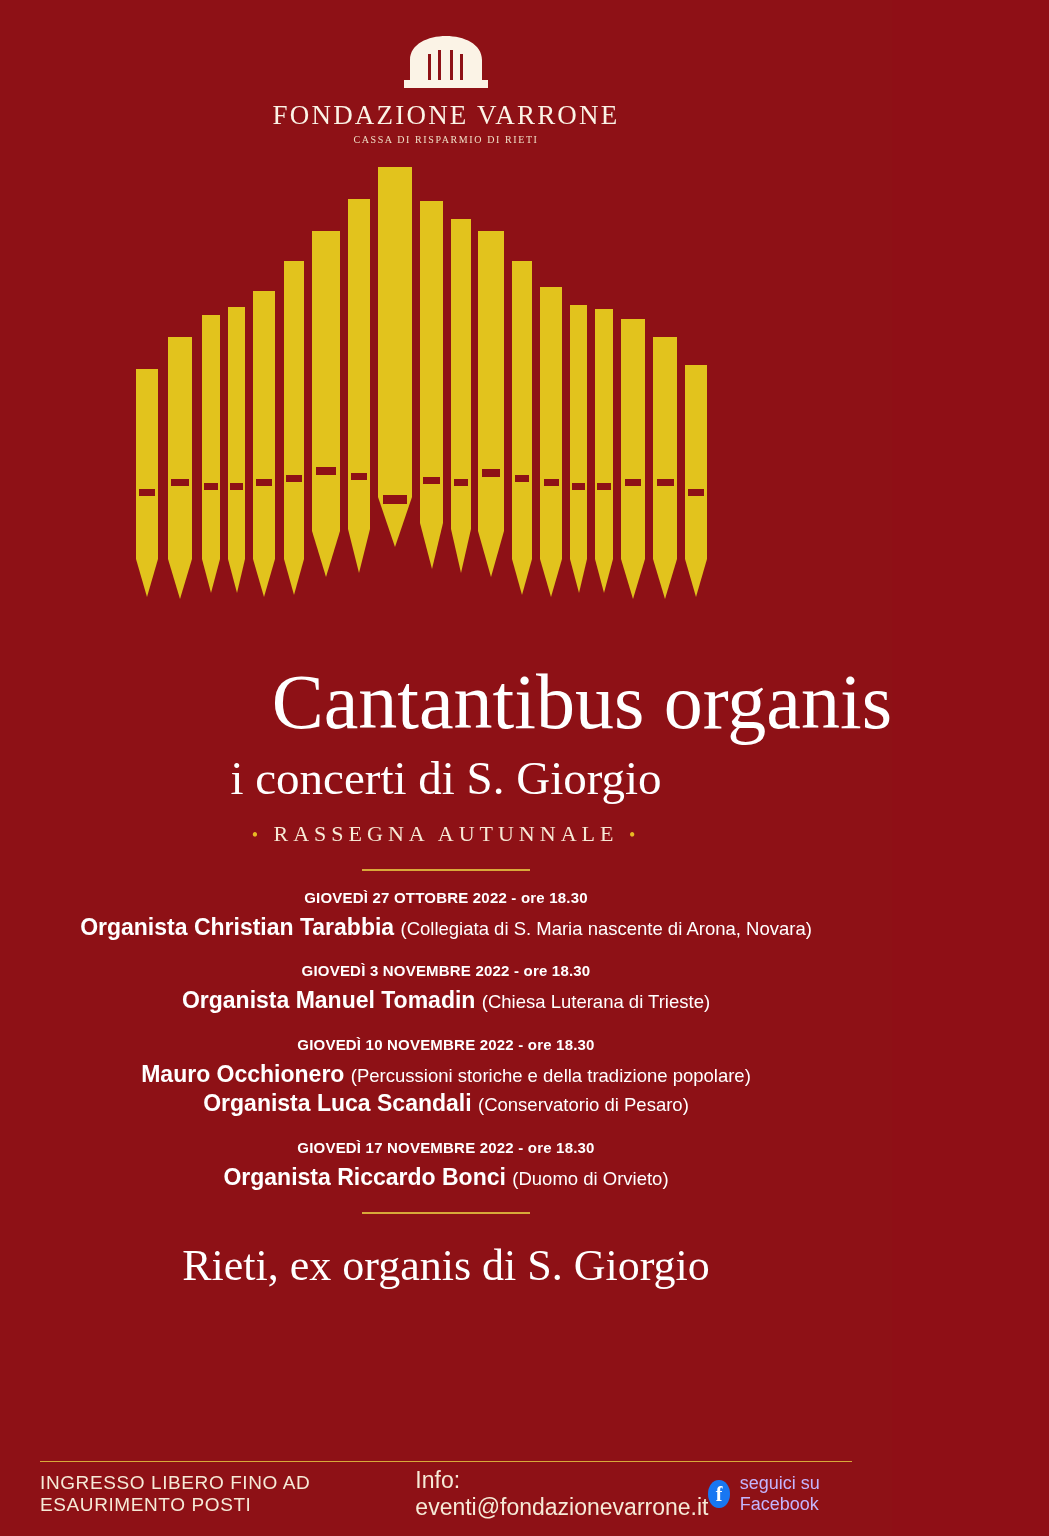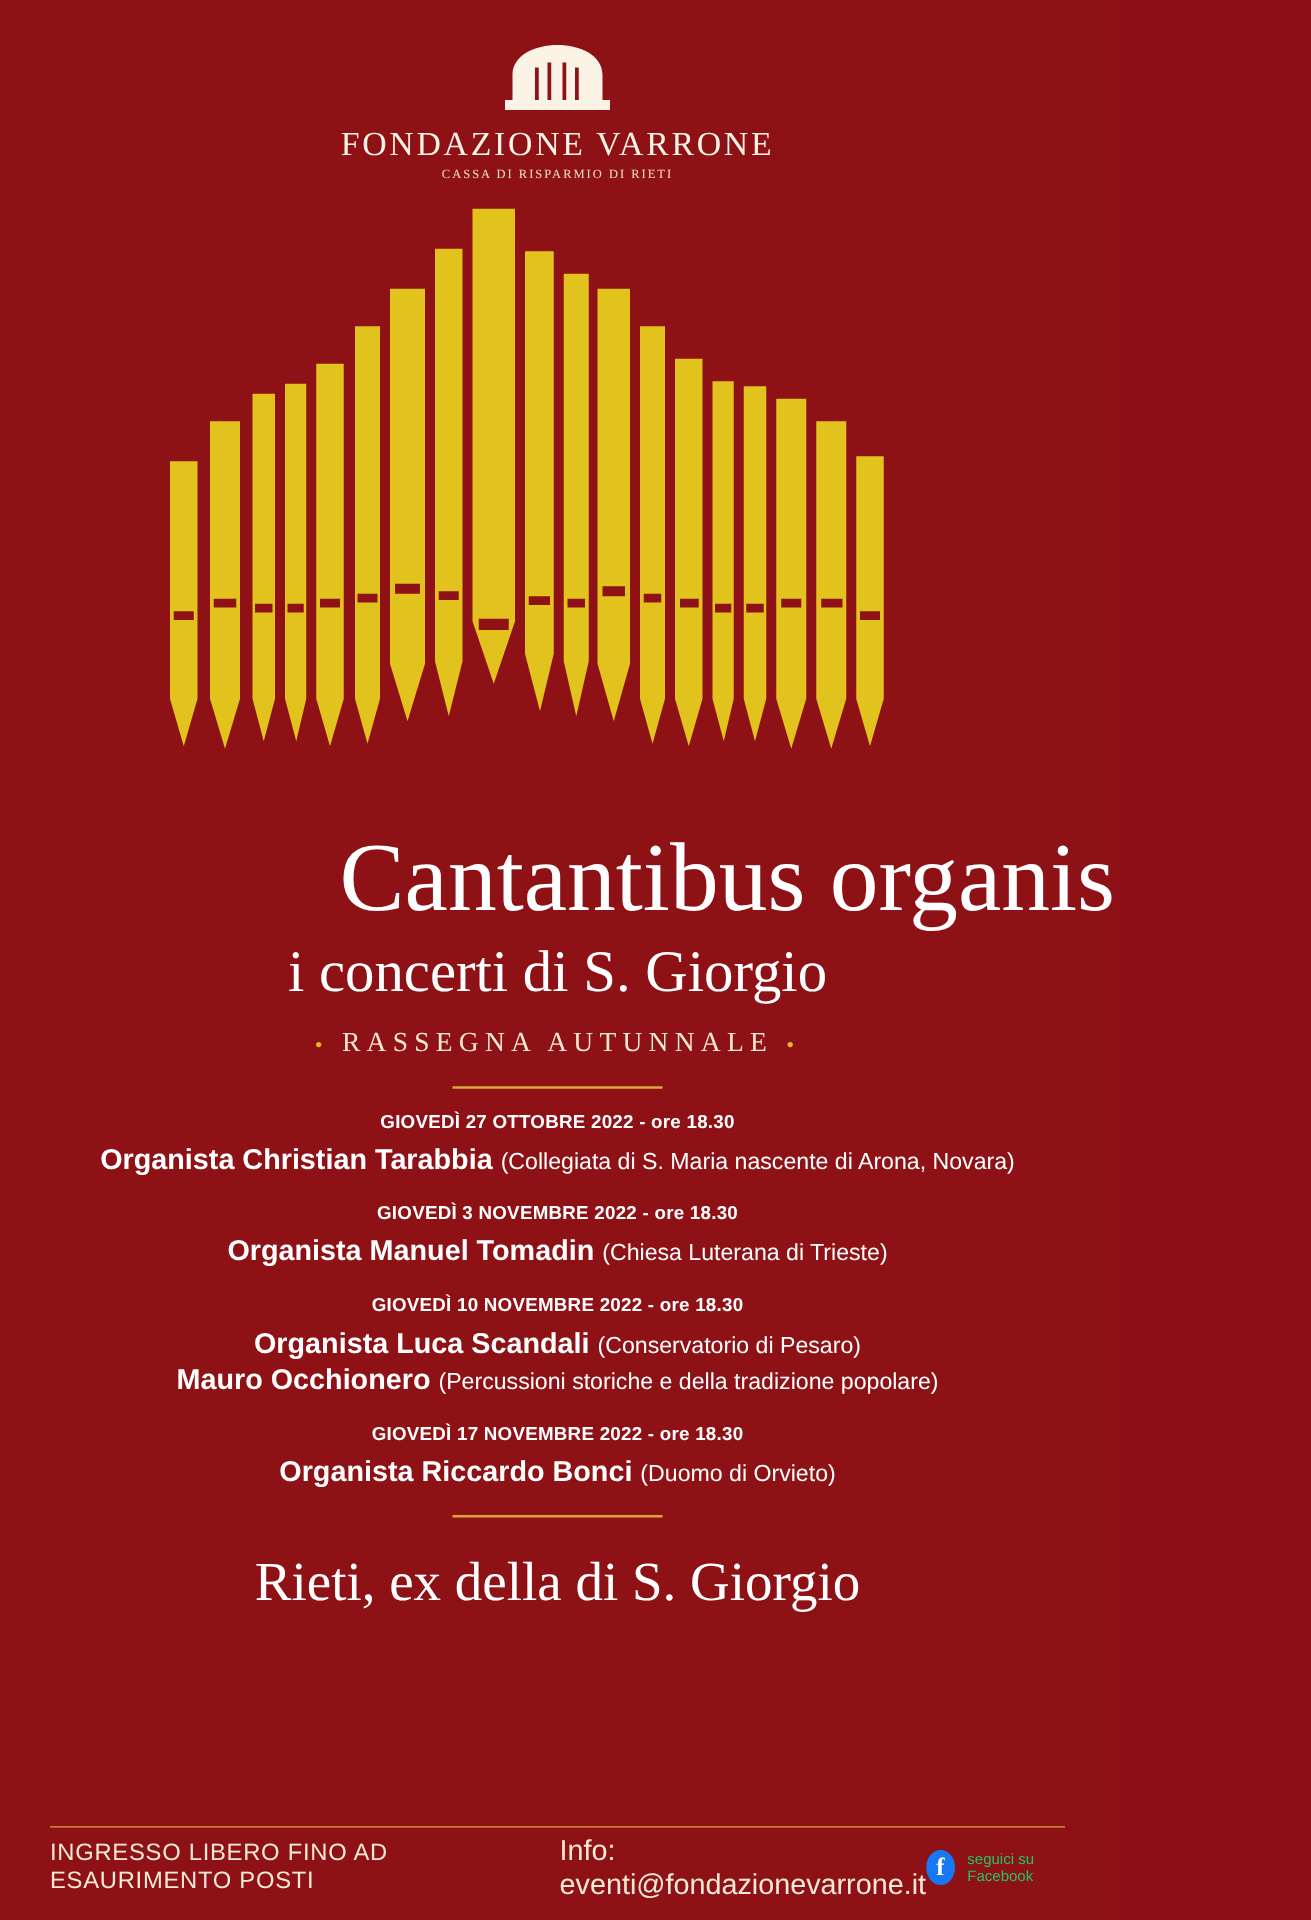--- a/index.html
+++ b/index.html
@@ -153,21 +153,21 @@
     background: #1877f2;
     color: #ffffff;
     font-family: "Liberation Serif", serif;
     font-weight: bold;
     font-size: 20px;
     display: flex;
     align-items: center;
     justify-content: center;
     line-height: 1;
   }
-  .f-right-label { font-size: 12px; color: #22c55e; }
+  .f-right-label { font-size: 18px; color: #c4b5fd; }
 </style>
 </head>
 <body>
 
 <div class="poster">
 
   <div class="logo-block">
     <span>
       <svg class="arch-icon" width="96" height="56" viewBox="0 0 96 56" aria-hidden="true">
         <path d="M6 54 L6 46 L12 46 L12 26 C12 10 30 2 48 2 C66 2 84 10 84 26 L84 46 L90 46 L90 54 Z
@@ -256,42 +256,42 @@
       <div class="c-date">GIOVEDÌ 3 NOVEMBRE 2022 - ore 18.30</div>
       <div class="c-line">
         <span class="perf">Organista Manuel Tomadin</span>
         <span class="place">(Chiesa Luterana di Trieste)</span>
       </div>
     </div>
 
     <div class="concert">
       <div class="c-date">GIOVEDÌ 10 NOVEMBRE 2022 - ore 18.30</div>
       <div class="c-line">
+        <span class="perf">Mauro Occhionero</span>
+        <span class="place">(Percussioni storiche e della tradizione popolare)</span>
+      </div>
+      <div class="c-line">
         <span class="perf">Organista Luca Scandali</span>
         <span class="place">(Conservatorio di Pesaro)</span>
       </div>
-      <div class="c-line">
-        <span class="perf">Mauro Occhionero</span>
-        <span class="place">(Percussioni storiche e della tradizione popolare)</span>
-      </div>
     </div>
 
     <div class="concert">
       <div class="c-date">GIOVEDÌ 17 NOVEMBRE 2022 - ore 18.30</div>
       <div class="c-line">
         <span class="perf">Organista Riccardo Bonci</span>
         <span class="place">(Duomo di Orvieto)</span>
       </div>
     </div>
 
   </div>
 
   <div class="rule2"></div>
 
-  <div class="venue">Rieti, ex della di S. Giorgio</div>
+  <div class="venue">Rieti, ex organis di S. Giorgio</div>
 
   <div class="footer-rule"></div>
   <div class="footer">
     <div class="f-left">INGRESSO LIBERO FINO AD ESAURIMENTO POSTI</div>
     <div class="f-mid">Info: eventi@fondazionevarrone.it</div>
     <div class="f-right">
       <span class="fb-badge">f</span>
       <span class="f-right-label">seguici su Facebook</span>
     </div>
   </div>

